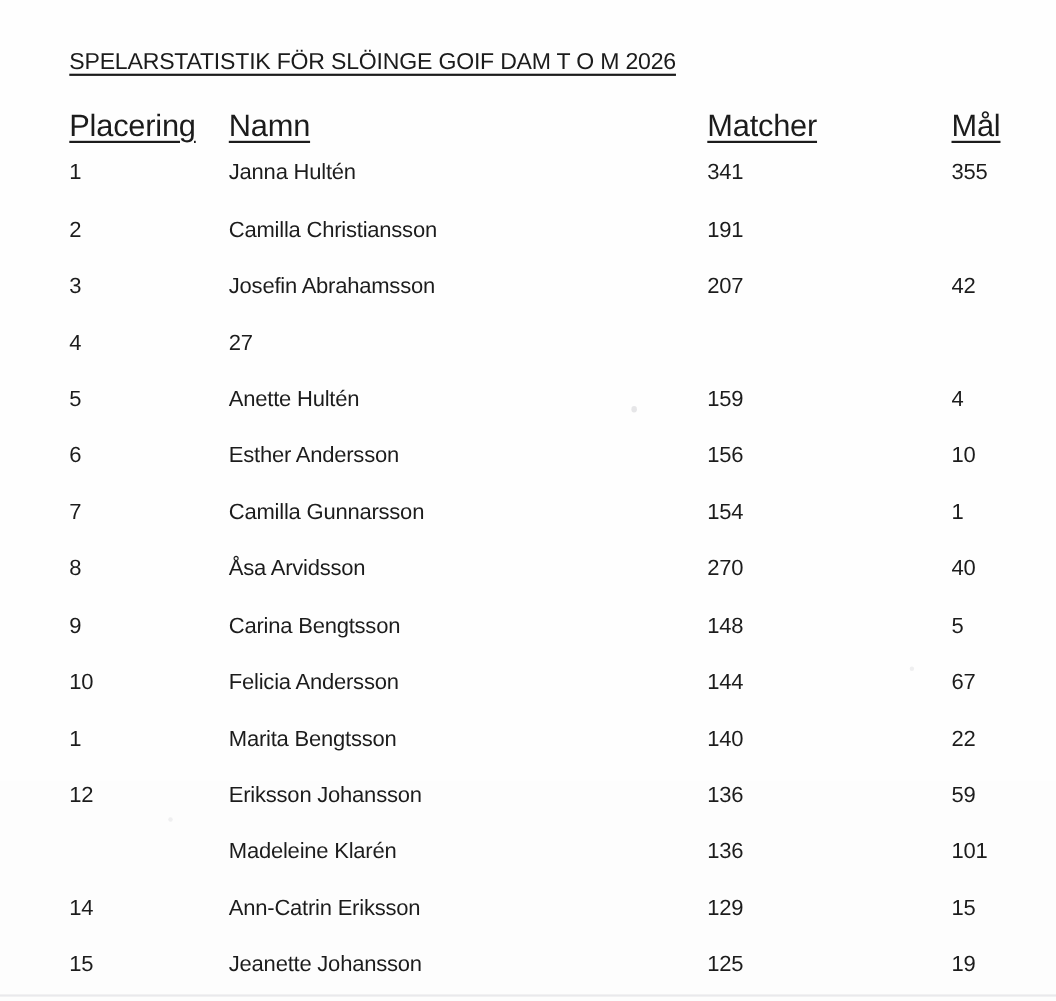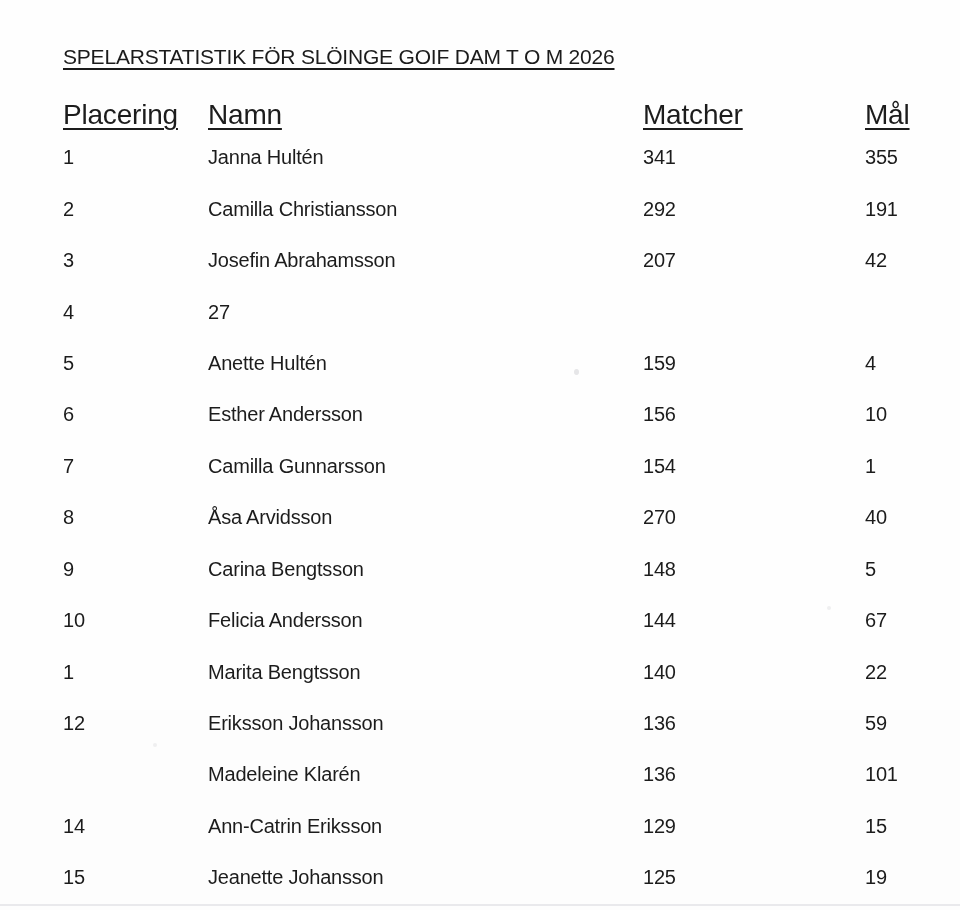--- a/index.html
+++ b/index.html
@@ -97,21 +97,20 @@
     <div class="row">
       <span class="cell placering">1</span>
       <span class="cell namn">Janna Hultén</span>
       <span class="cell matcher">341</span>
       <span class="cell mal">355</span>
     </div>
 
     <div class="row">
       <span class="cell placering">2</span>
       <span class="cell namn">Camilla Christiansson</span>
-      <span class="cell matcher">292</span>
       <span class="cell mal">191</span>
     </div>
 
     <div class="row">
       <span class="cell placering">3</span>
       <span class="cell namn">Josefin Abrahamsson</span>
       <span class="cell matcher">207</span>
       <span class="cell mal">42</span>
     </div>
 

